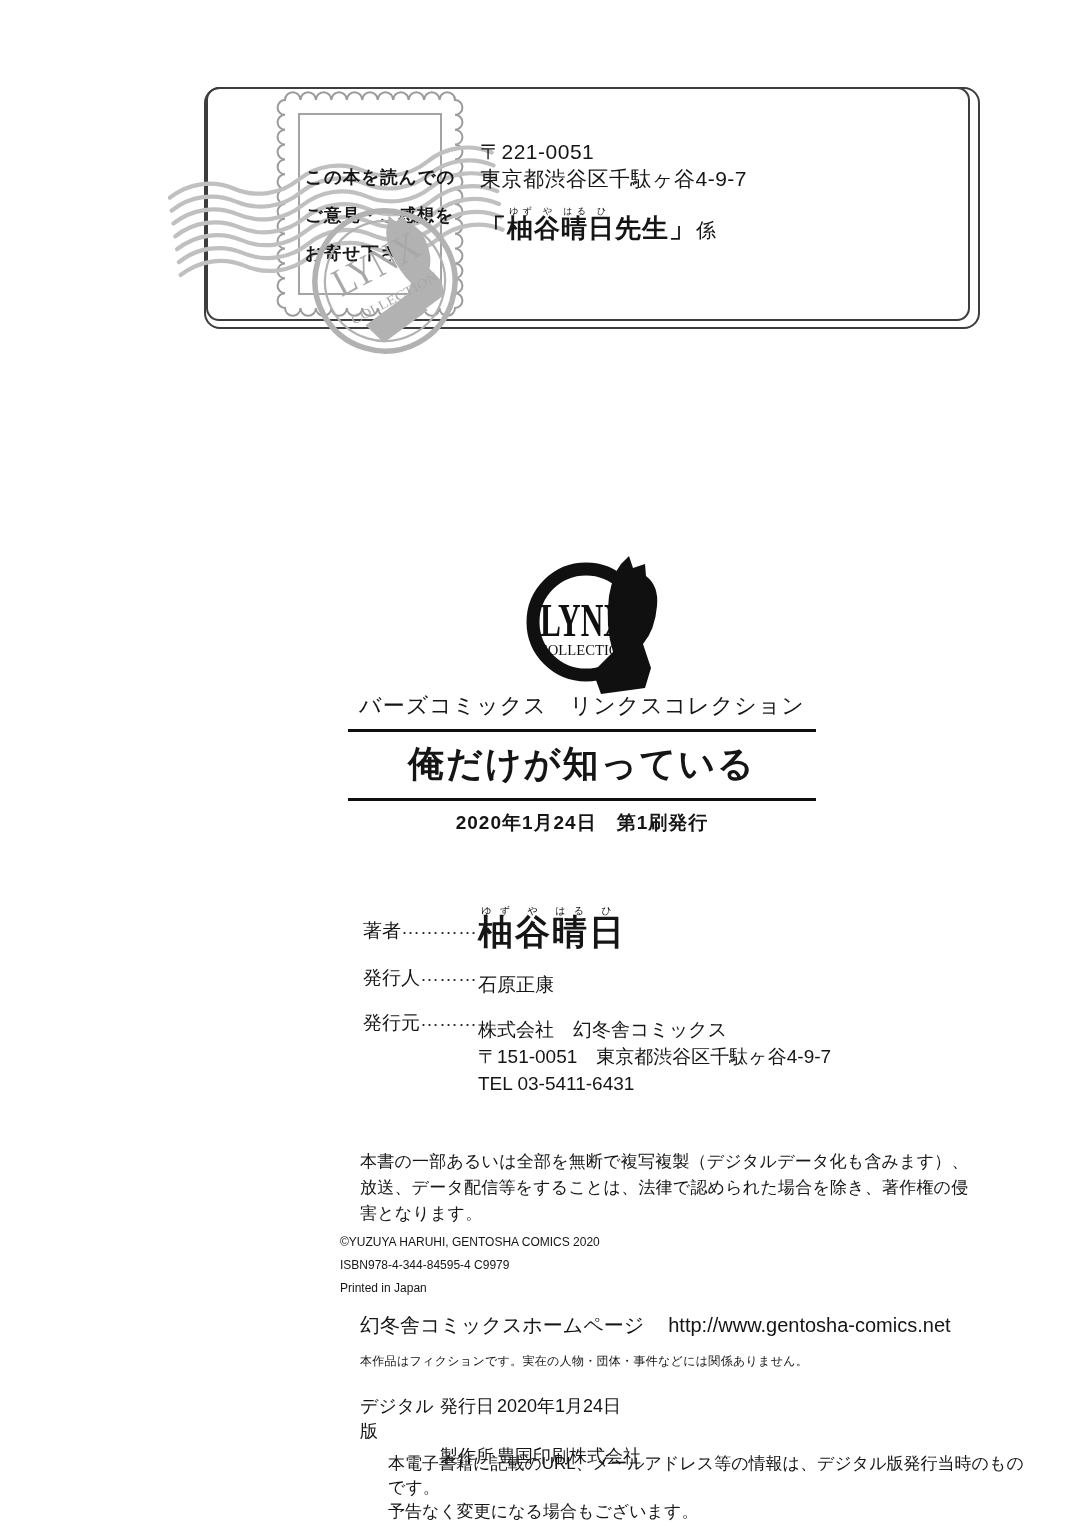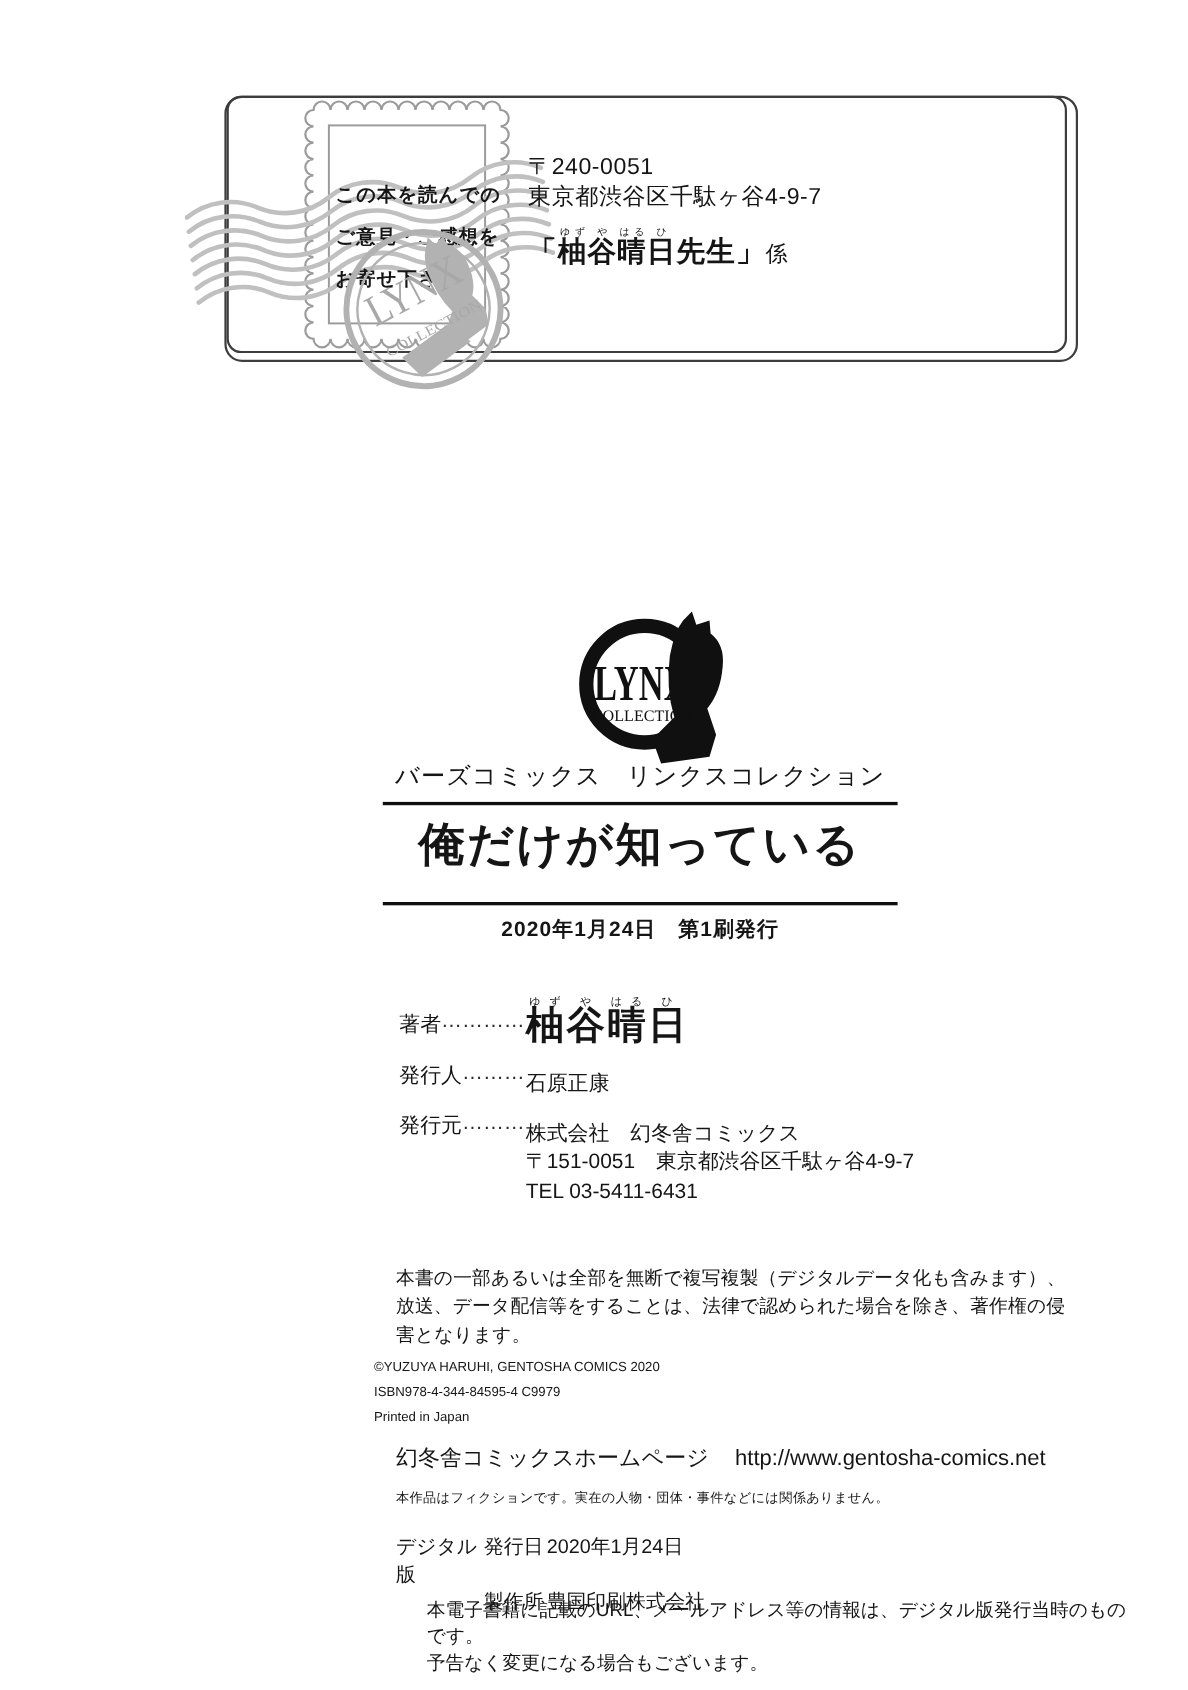--- a/index.html
+++ b/index.html
@@ -25,21 +25,21 @@
   }
   .recipient-line{font-size:26px;margin-top:14px;font-weight:600;letter-spacing:1px;}
   .recipient-line rt{font-size:9px;font-weight:400;letter-spacing:0;}
   .recipient-handler{font-size:20px;font-weight:500;}
   
   .logo-svg{position:absolute;left:505px;top:556px;width:165px;height:140px;}
   
   .title-block{position:absolute;left:348px;top:691px;width:468px;text-align:center;}
   .series-label{font-size:22px;letter-spacing:1px;font-weight:500;margin-bottom:8px;}
   .title-rule{height:3px;background:#0f0f0f;}
-  .book-title{font-size:42px;font-weight:900;letter-spacing:2px;padding:8px 0 24px;}
+  .book-title{font-size:36px;font-weight:900;letter-spacing:2px;padding:8px 0 9px;}
   .edition-line{font-size:19px;font-weight:600;letter-spacing:1px;margin-top:9px;}
   
   .credits{position:absolute;left:363px;top:906px;font-size:19px;font-weight:500;}
   .lead{display:inline-block;width:115px;white-space:nowrap;overflow:hidden;}
   .leader{position:relative;top:-3px;letter-spacing:0;color:#2a2a2a;}
   .author-row{margin-bottom:9px;}
   .author-name{font-size:35px;font-weight:600;letter-spacing:2px;}
   .author-name rt{font-size:10px;font-weight:400;letter-spacing:2px;}
   .cr-row{margin-bottom:12px;}
   .cr-sub{margin-left:115px;line-height:27px;}
@@ -90,21 +90,21 @@
     <circle r="70" fill="none" stroke="#b2b2b2" stroke-width="5.5"></circle>
     <circle r="60" fill="none" stroke="#b2b2b2" stroke-width="2.2"></circle>
     <path fill="#b2b2b2" d="M28,-48 L34,-56 L37,-47 L46,-50 L47,-41 Q56,-33 55,-18 Q54,0 45,10 L50,26 L46,40 L14,45 L8,28 L22,14 Q16,-6 19,-28 Q22,-42 28,-48 Z"></path>
     <path fill="#b2b2b2" d="M-38,30 L16,22 L24,46 L-30,54 Z"></path>
     <text y="-6" text-anchor="middle" font-family="Liberation Serif,serif" font-size="40" textLength="92" lengthAdjust="spacingAndGlyphs" fill="#a8a8a8">LYNX</text>
     <text y="24" text-anchor="middle" font-family="Liberation Serif,serif" font-size="13" textLength="96" lengthAdjust="spacingAndGlyphs" fill="#a8a8a8">COLLECTION</text>
   </g>
 </svg>
 
 <div class="address-block">
-  <div>〒240-0051</div>
+  <div>〒221-0051</div>
   <div>東京都渋谷区千駄ヶ谷4-9-7</div>
   <div class="recipient-line">
     <span>「</span><span><ruby>柚<rt>ゆず</rt></ruby><ruby>谷<rt>や</rt></ruby><ruby>晴<rt>はる</rt></ruby><ruby>日<rt>ひ</rt></ruby></span><span>先生」</span><span class="recipient-handler">係</span>
   </div>
 </div>
 
 <svg class="logo-svg" viewBox="0 0 165 140" aria-hidden="true">
   <circle cx="81" cy="66" r="53" fill="none" stroke="#101010" stroke-width="13"></circle>
   <path fill="#101010" d="M116,8 L124,0 L128,12 L140,8 L141,20 Q154,30 152,50 Q150,74 138,88 L146,112 L140,132 L96,138 L88,116 L108,96 Q100,70 104,40 Q108,18 116,8 Z"></path>
   <text x="78" y="80" text-anchor="middle" font-family="Liberation Serif,serif" font-weight="bold" font-size="46" textLength="86" lengthAdjust="spacingAndGlyphs" fill="#101010">LYNX</text>

